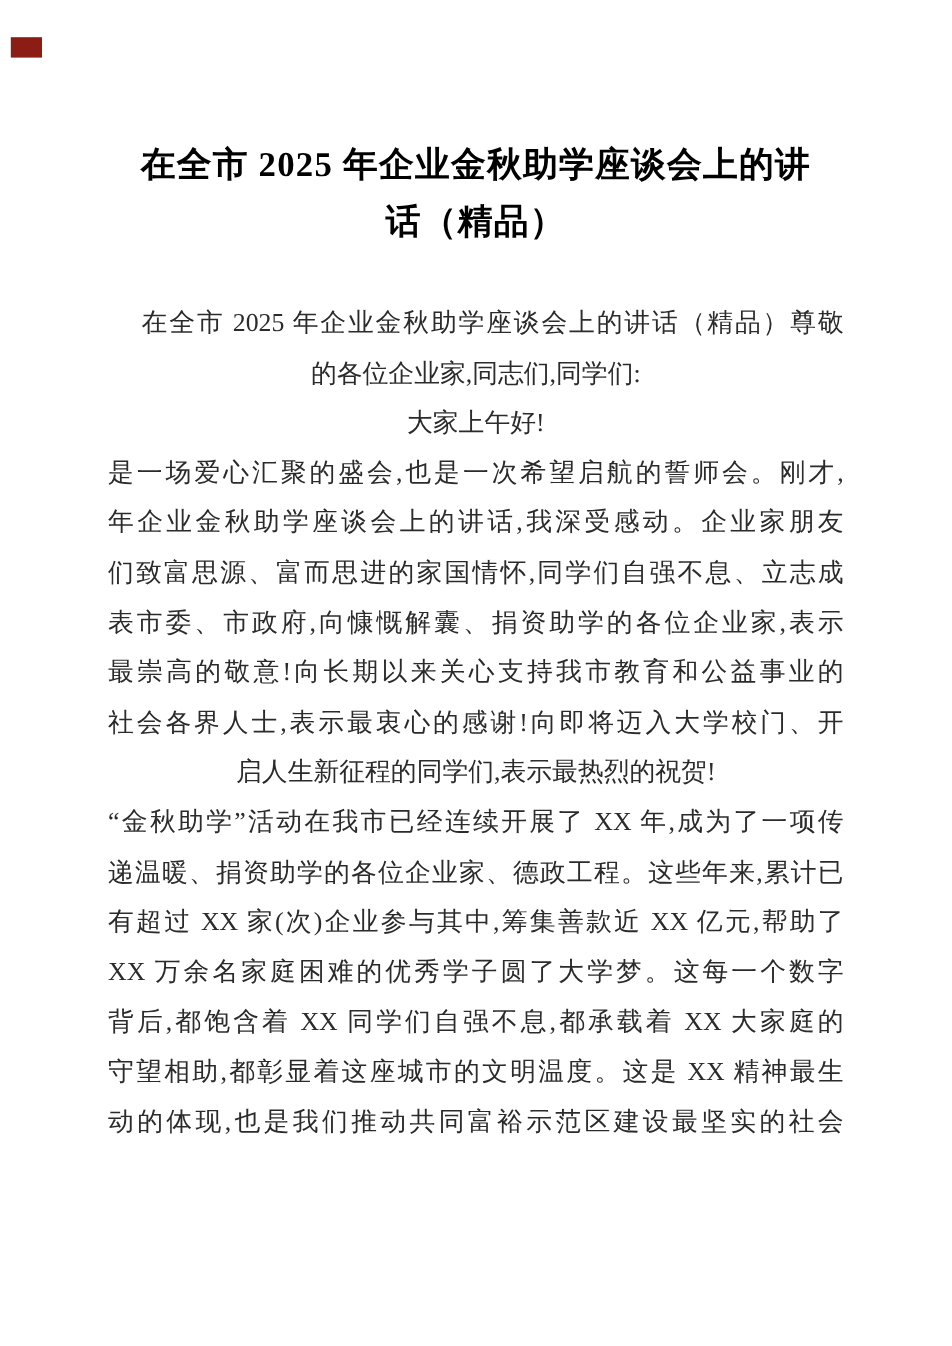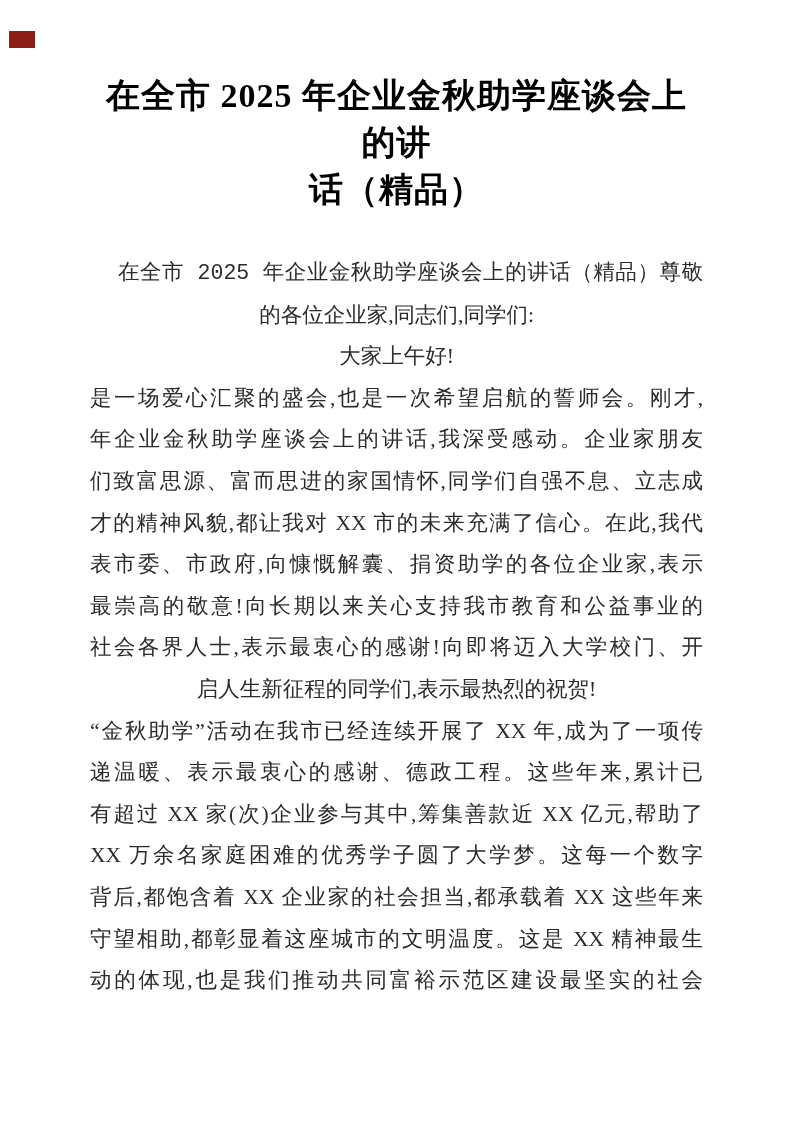--- a/index.html
+++ b/index.html
@@ -17,25 +17,25 @@
   }
   .logo-mark {
     position: absolute;
     left: 9px;
     top: 31px;
     width: 26px;
     height: 17px;
     background: var(--logo-color, #8b1d15);
   }
   .doc-title {
-    padding-top: 72px;
+    padding-top: 115px;
     width: 613px;
     margin: 0 auto;
     text-align: center;
-    font-size: 34px;
+    font-size: 29px;
     font-weight: 700;
     letter-spacing: 1px;
     line-height: 47px;
     color: #000000;
   }
   .doc-body {
     width: 613px;
     margin: 40px auto 0 auto;
     font-size: 21.5px;
     line-height: 41.6px;
@@ -47,21 +47,20 @@
     text-align: center;
   }
   .line.j {
     white-space: normal;
     text-align: justify;
     text-align-last: justify;
     text-justify: inter-character;
   }
   .line.indent {
     text-indent: 28px;
-    font-family: Liberation Mono, monospace;
   }
 </style>
 </head>
 <body>
 
 <div class="page">
 
   <div class="logo-mark"></div>
 
   <div class="doc-title">
@@ -77,31 +76,30 @@
     </div>
 
     <div class="paragraph">
       <div class="line">大家上午好!</div>
     </div>
 
     <div class="paragraph">
       <div class="line j">是一场爱心汇聚的盛会,也是一次希望启航的誓师会。刚才,</div>
       <div class="line j">年企业金秋助学座谈会上的讲话,我深受感动。企业家朋友</div>
       <div class="line j">们致富思源、富而思进的家国情怀,同学们自强不息、立志成</div>
-      <div class="line j">才的精神风貌,都让我对 XX 市的未来充满了信心。在此,我代</div>
       <div class="line j">表市委、市政府,向慷慨解囊、捐资助学的各位企业家,表示</div>
       <div class="line j">最崇高的敬意!向长期以来关心支持我市教育和公益事业的</div>
       <div class="line j">社会各界人士,表示最衷心的感谢!向即将迈入大学校门、开</div>
       <div class="line">启人生新征程的同学们,表示最热烈的祝贺!</div>
     </div>
 
     <div class="paragraph">
       <div class="line j">“金秋助学”活动在我市已经连续开展了 XX 年,成为了一项传</div>
-      <div class="line j">递温暖、表示最衷心的感谢、德政工程。这些年来,累计已</div>
+      <div class="line j">递温暖、捐资助学的各位企业家、德政工程。这些年来,累计已</div>
       <div class="line j">有超过 XX 家(次)企业参与其中,筹集善款近 XX 亿元,帮助了</div>
       <div class="line j">XX 万余名家庭困难的优秀学子圆了大学梦。这每一个数字</div>
-      <div class="line j">背后,都饱含着 XX 企业家的社会担当,都承载着 XX 这些年来</div>
+      <div class="line j">背后,都饱含着 XX 同学们自强不息,都承载着 XX 大家庭的</div>
       <div class="line j">守望相助,都彰显着这座城市的文明温度。这是 XX 精神最生</div>
       <div class="line j">动的体现,也是我们推动共同富裕示范区建设最坚实的社会</div>
     </div>
 
   </div>
 </div>
 
 </body></html>

